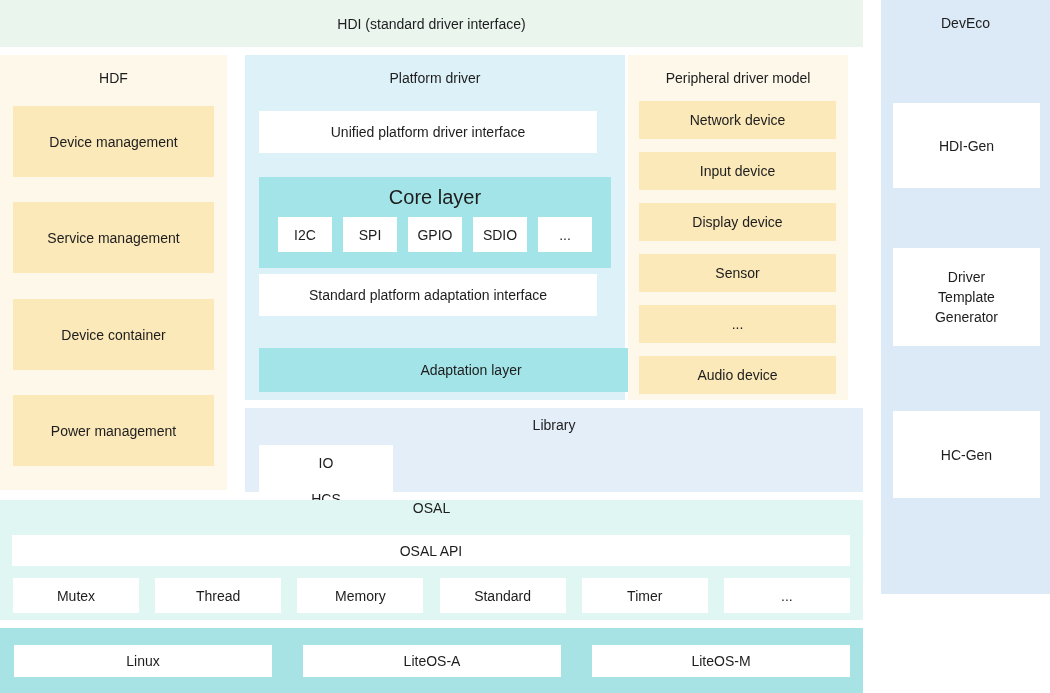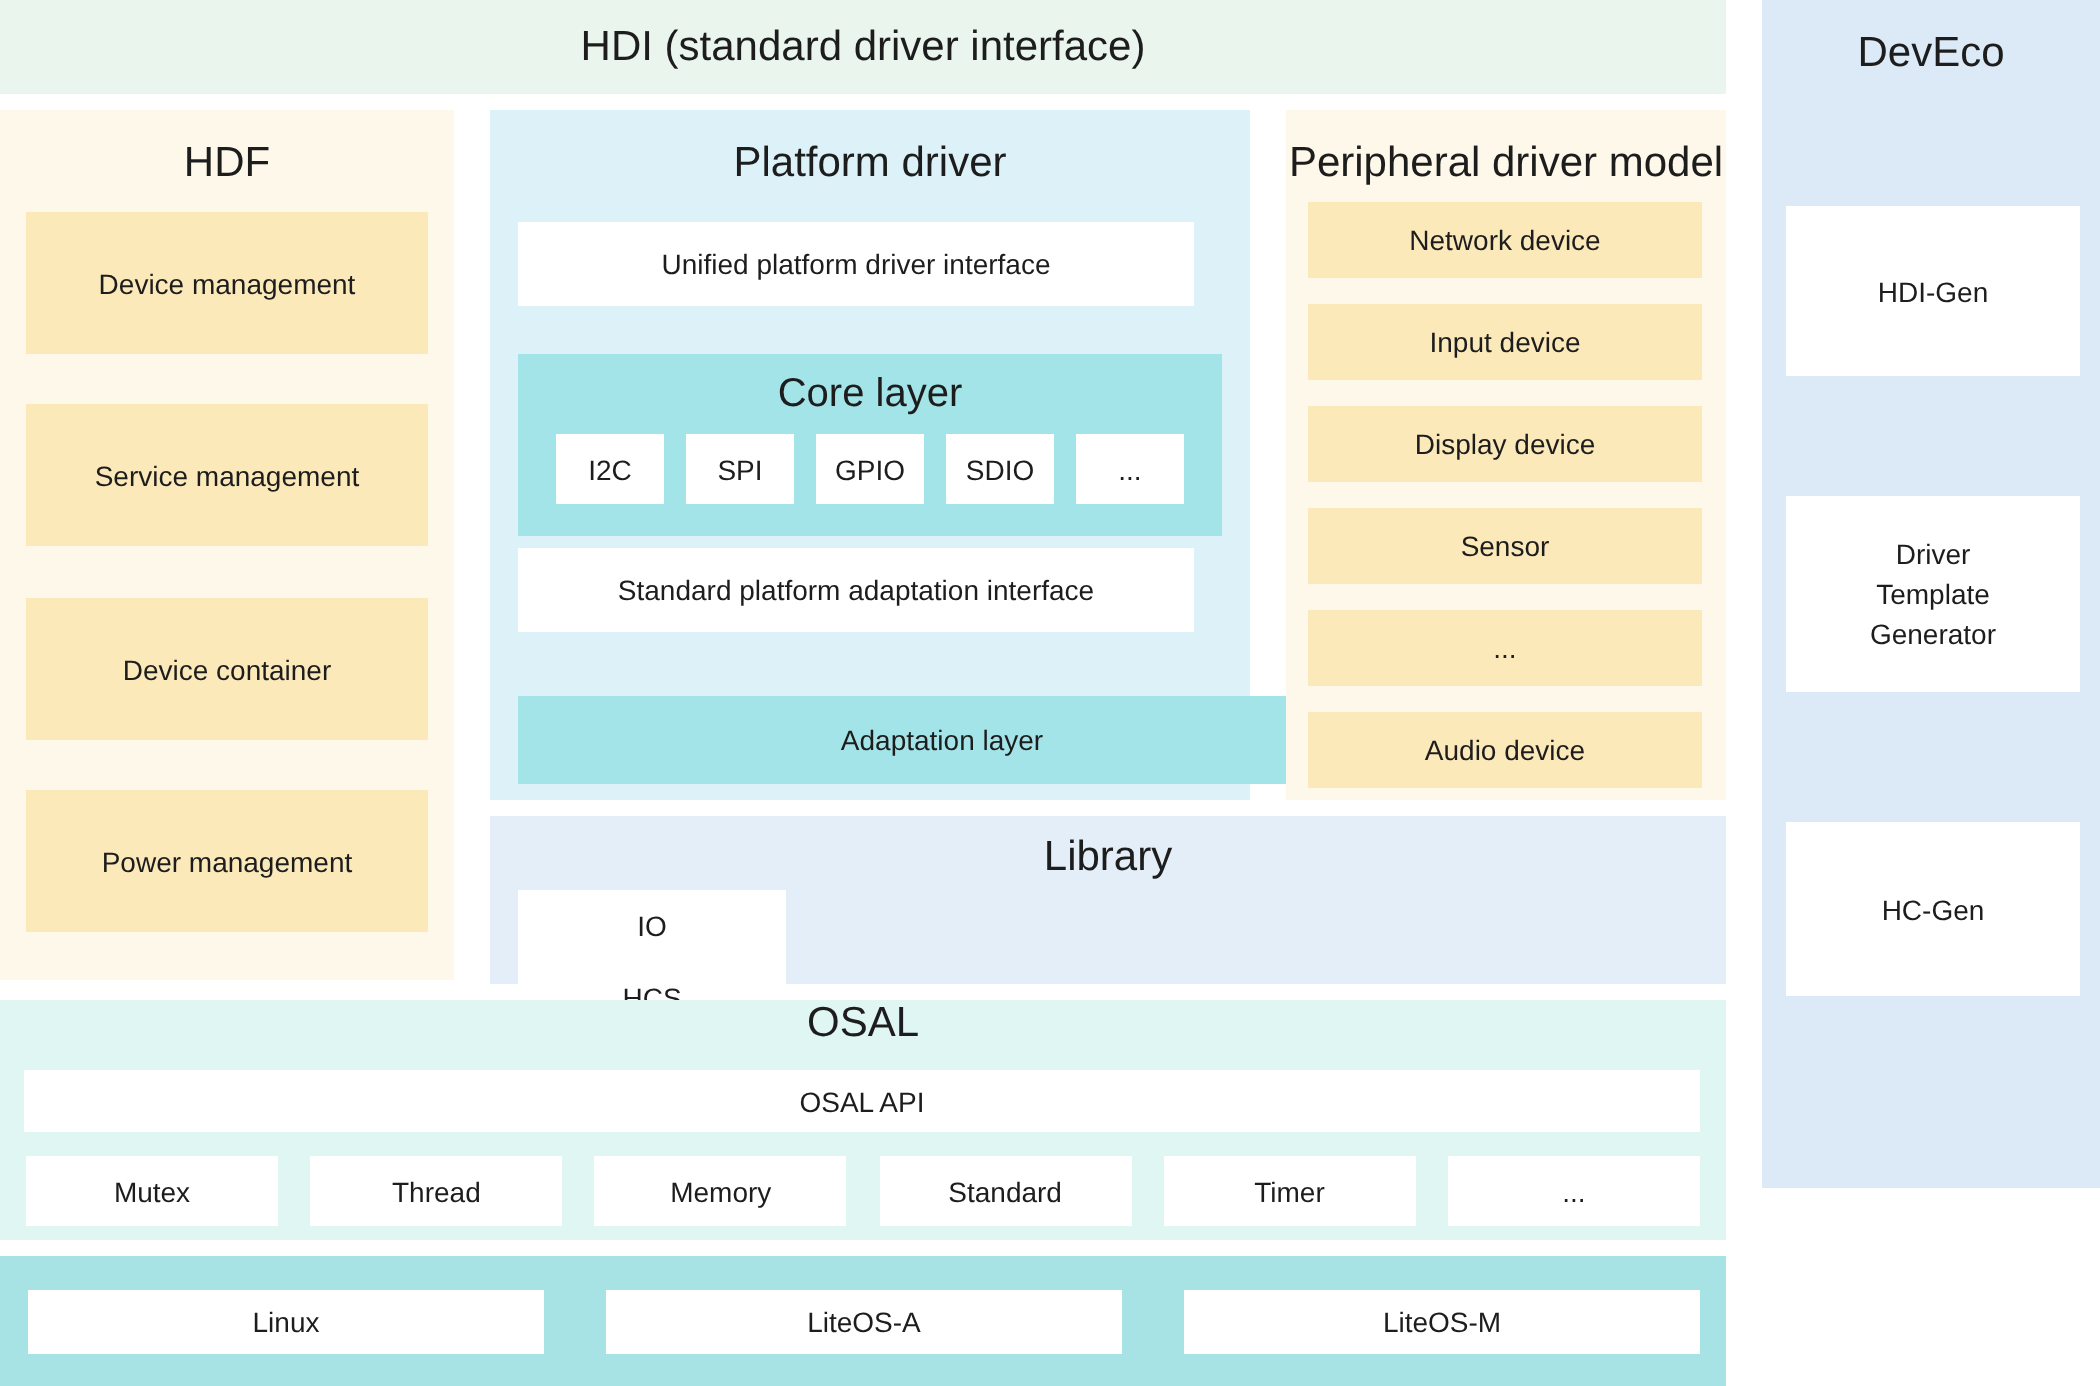--- a/index.html
+++ b/index.html
@@ -3,40 +3,40 @@
 <meta charset="utf-8">
 <style>
   html,body{margin:0;padding:0;background:#fff;}
   .canvas{
     position:relative; width:1050px; height:693px; overflow:hidden;
     background:#ffffff; font-family:"Liberation Sans", sans-serif;
     color:var(--text,#1d1d1d); -webkit-font-smoothing:antialiased;
   }
   .abs{position:absolute;}
   .center{display:flex;align-items:center;justify-content:center;text-align:center;}
-  .sec-title{font-size:21px; text-align:center;}
+  .sec-title{font-size:14px; text-align:center;}
   .box-label{font-size:14px;}
 
   
   .hdi-banner{left:0;top:0;width:863px;height:47px;background:var(--banner-green,#eaf5ee);}
   
   .hdf-col{left:0;top:55px;width:227px;height:435px;background:var(--cream,#fdf8ea);}
   .hdf-col .sec-title{padding-top:15px;}
   .hdf-box{position:absolute;left:13px;width:201px;height:71px;background:var(--yellow,#fbe9ba);}
   
   .platform-col{left:245px;top:55px;width:380px;height:345px;background:var(--pale-cyan,#dcf2f8);}
   .platform-col .sec-title{padding-top:15px;}
   .white-bar{position:absolute;left:14px;width:338px;height:42px;background:#fff;}
   .core{position:absolute;left:14px;top:122px;width:352px;height:91px;background:var(--cyan,#a3e4e8);}
   .core-title{font-size:20px;text-align:center;padding-top:9px;}
   .core-boxes{position:absolute;top:40px;left:0;right:0;display:flex;justify-content:center;gap:11px;}
   .core-box{width:54px;height:35px;background:#fff;}
   .adaptation{position:absolute;left:14px;top:293px;width:424px;height:44px;background:var(--cyan,#a3e4e8);}
   
-  .peripheral-col{left:643px;top:55px;width:220px;height:345px;background:var(--cream,#fdf8ea);}
+  .peripheral-col{left:628px;top:55px;width:220px;height:345px;background:var(--cream,#fdf8ea);}
   .peripheral-col .sec-title{padding-top:15px;}
   .peri-box{position:absolute;left:11px;width:197px;height:38px;background:var(--yellow,#fbe9ba);}
   
   .library{left:245px;top:408px;width:618px;height:84px;background:var(--pale-blue,#e3eef9);}
   .library .sec-title{padding-top:9px;}
   .lib-boxes{position:absolute;top:37px;left:14px;right:14px;display:flex;justify-content:space-between;flex-direction:column;}
   .lib-box{width:134px;height:36px;background:#fff;}
   
   .osal{left:0;top:500px;width:863px;height:120px;background:var(--osal-mint,#e0f6f3);}
   .osal .sec-title{padding-top:0;}

